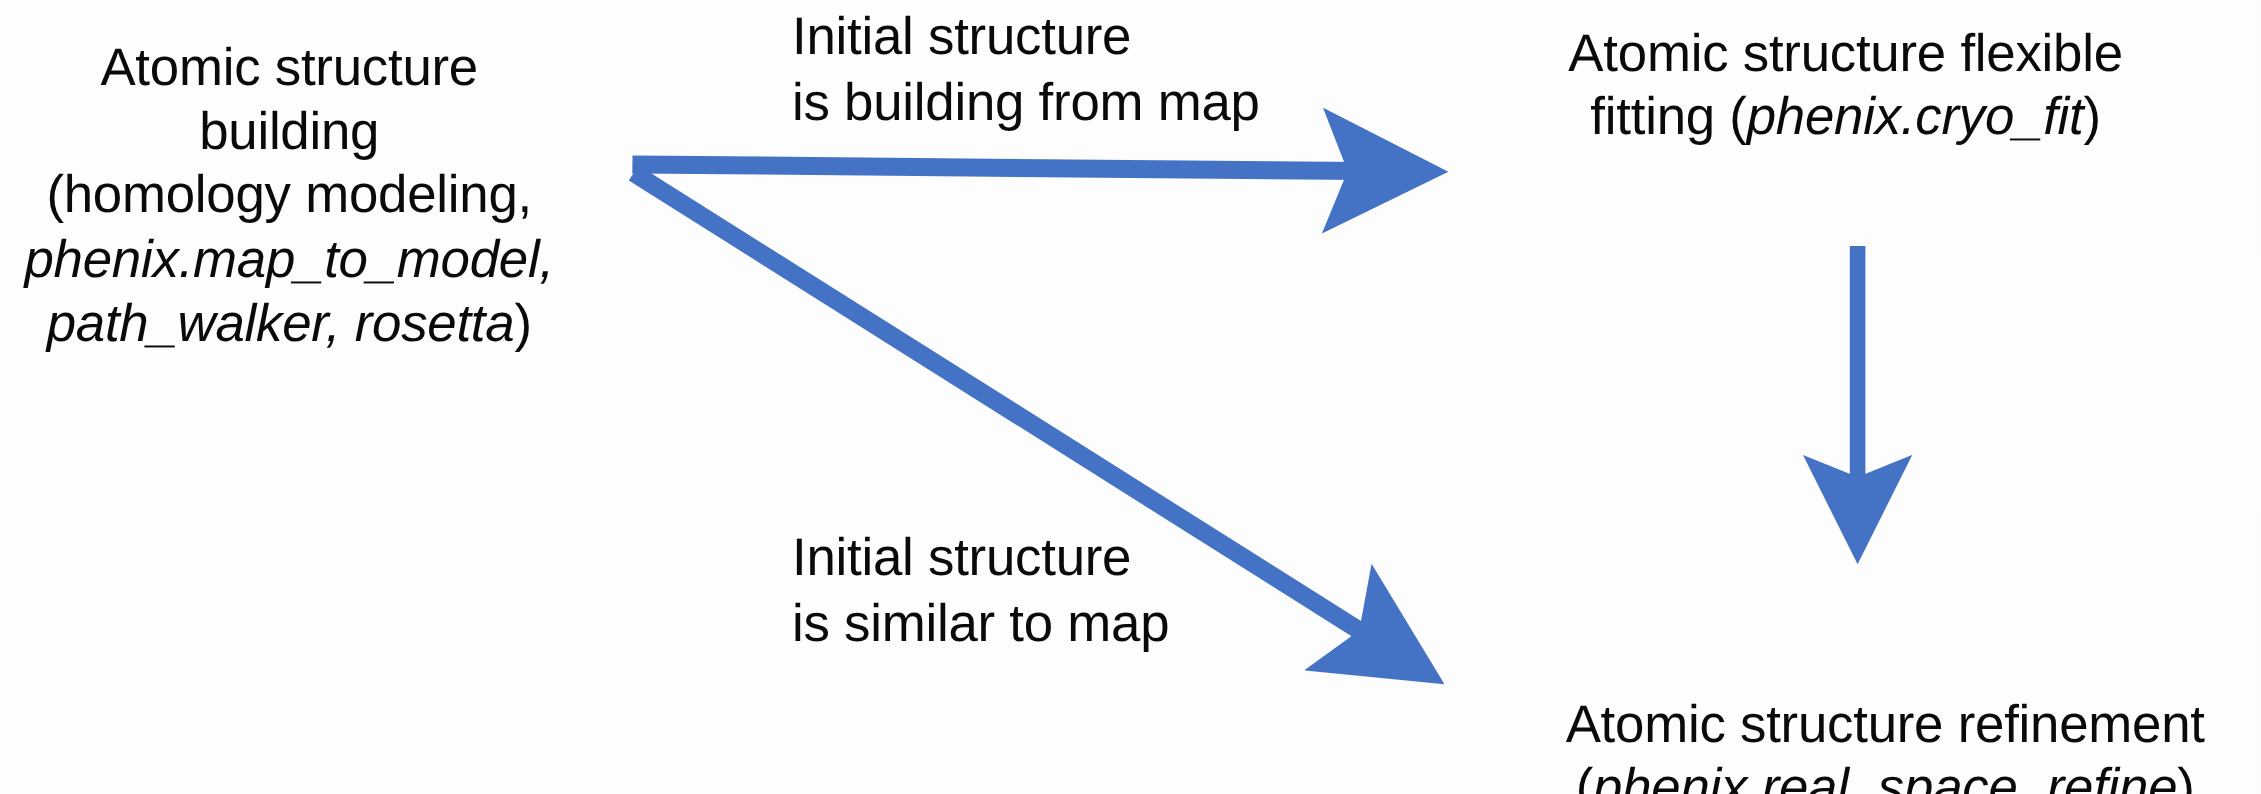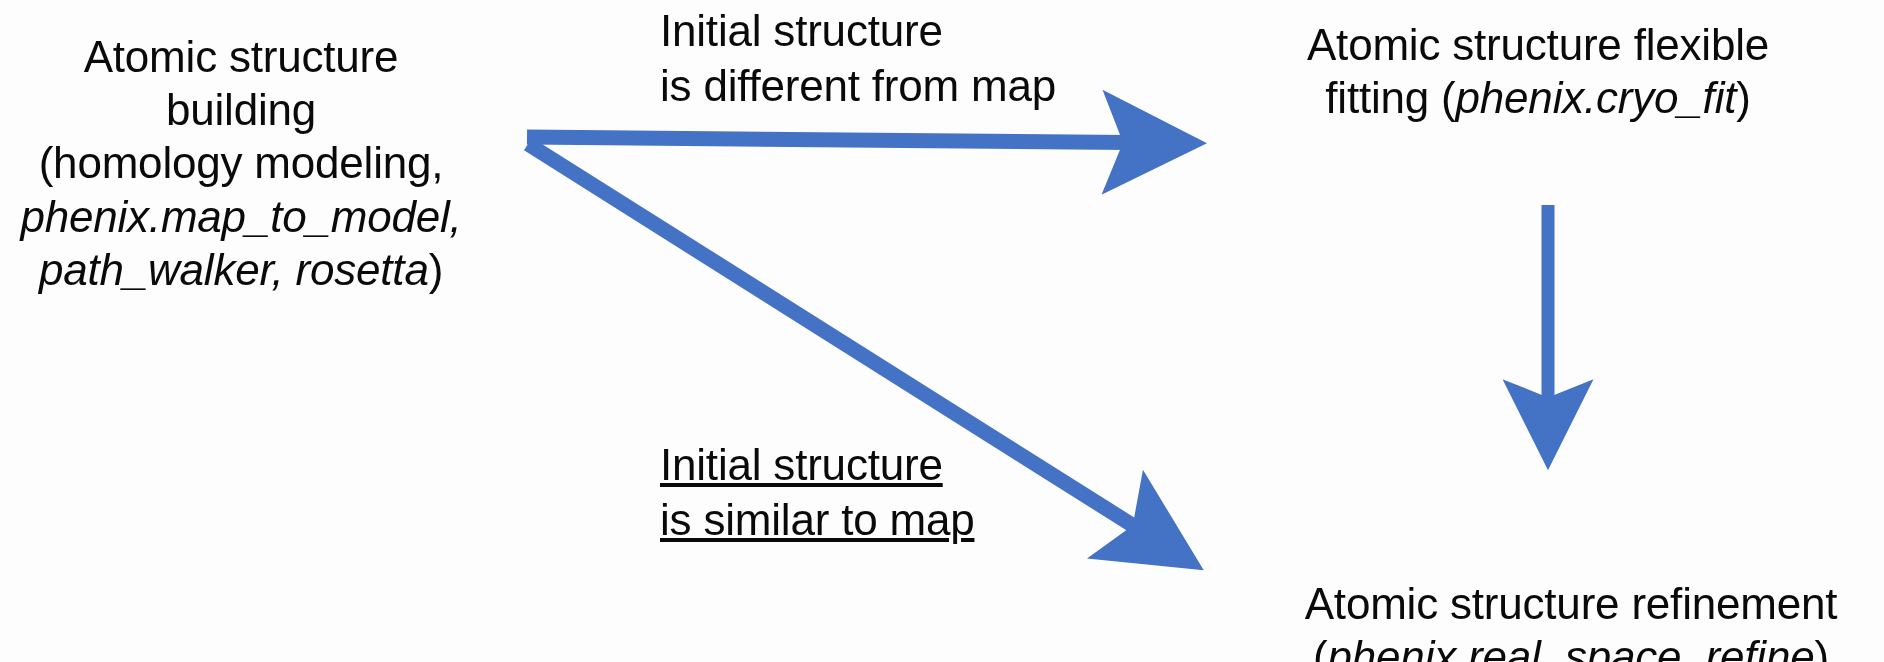--- a/index.html
+++ b/index.html
@@ -65,21 +65,20 @@
     left: 660px;
     top: 4px;
     width: 460px;
     text-align: left;
   }
   #label-similar {
     left: 660px;
     top: 438px;
     width: 460px;
     text-align: left;
-    text-decoration: underline;
   }
 
   #arrow-layer {
     position: absolute;
     left: 0;
     top: 0;
     width: 1884px;
     height: 662px;
     pointer-events: none;
   }
@@ -114,18 +113,18 @@
 <span class="ital">phenix.map_to_model,</span>
 <span class="ital">path_walker, rosetta</span><span>)</span></div>
 
   <div class="node" id="node-flexible-fitting"><span>Atomic structure flexible</span>
 <span>fitting (</span><span class="ital">phenix.cryo_fit</span><span>)</span></div>
 
   <div class="node" id="node-refinement"><span>Atomic structure refinement</span>
 <span>(</span><span class="ital">phenix.real_space_refine</span><span>)</span></div>
 
   <div class="edge-label" id="label-different"><span>Initial structure</span>
-<span>is different from map</span></div>
+<span>is building from map</span></div>
 
   <div class="edge-label" id="label-similar"><span>Initial structure</span>
 <span>is similar to map</span></div>
 
 </div>
 
 </body></html>

